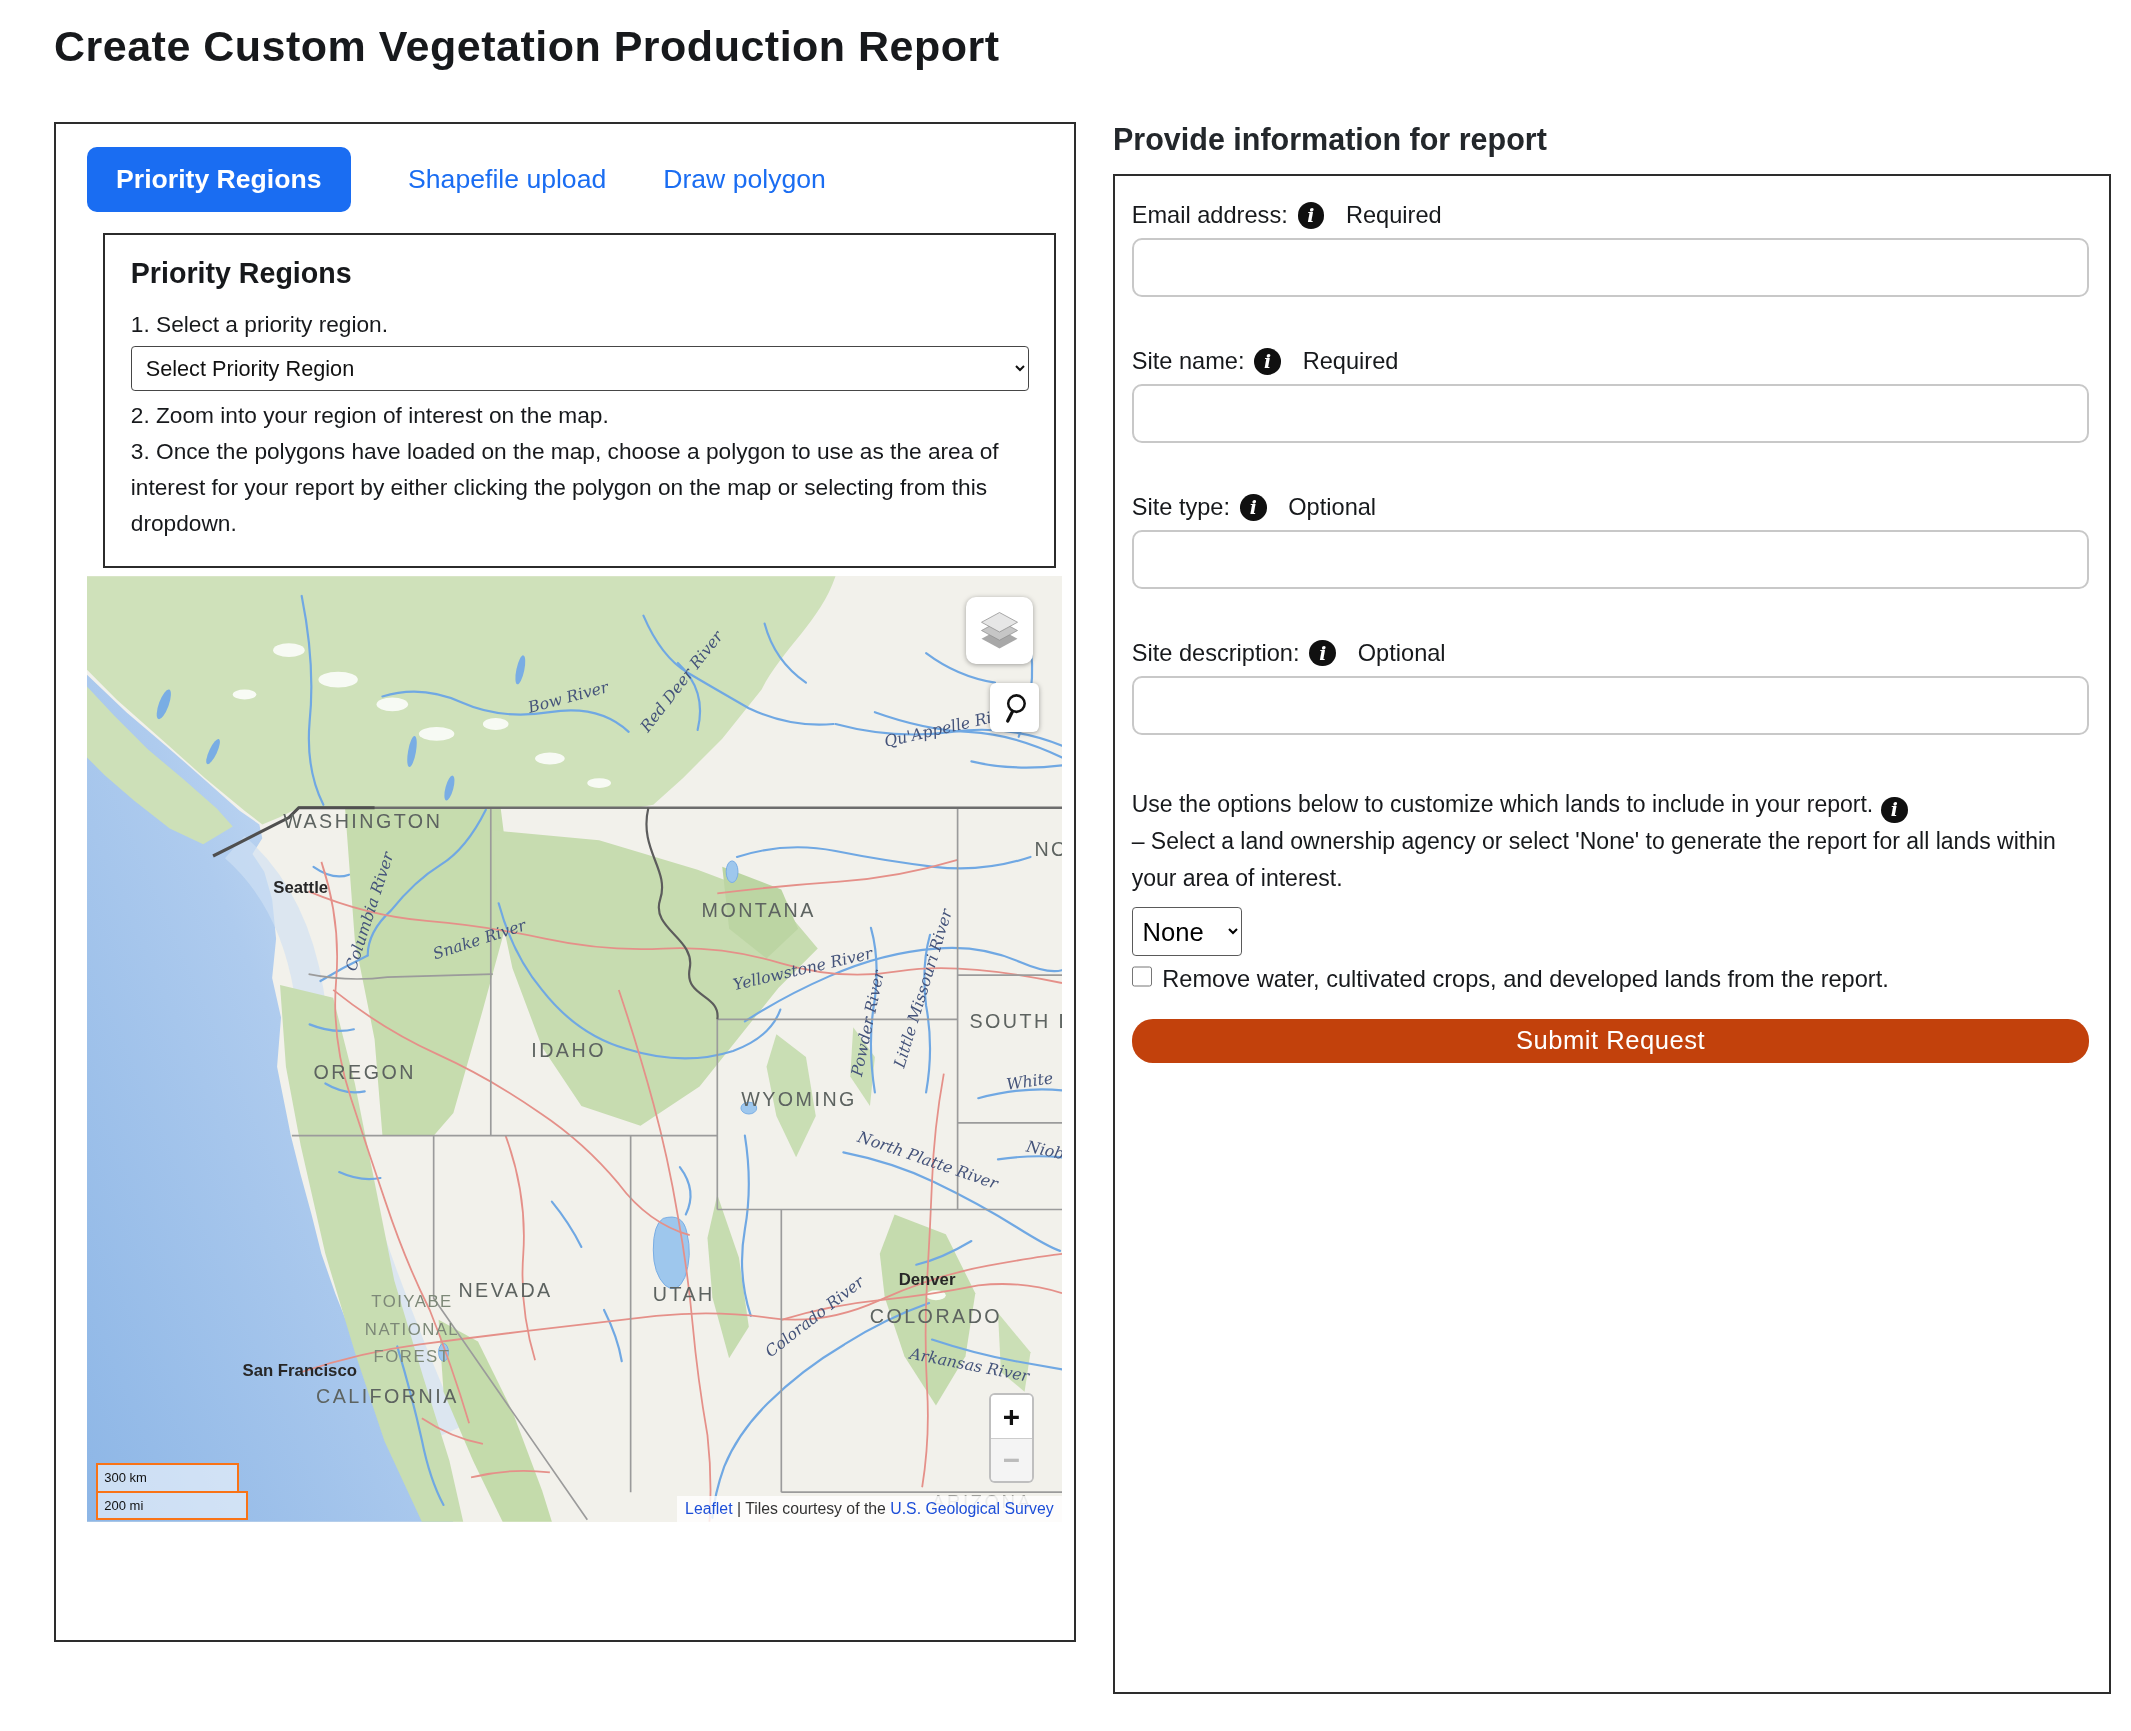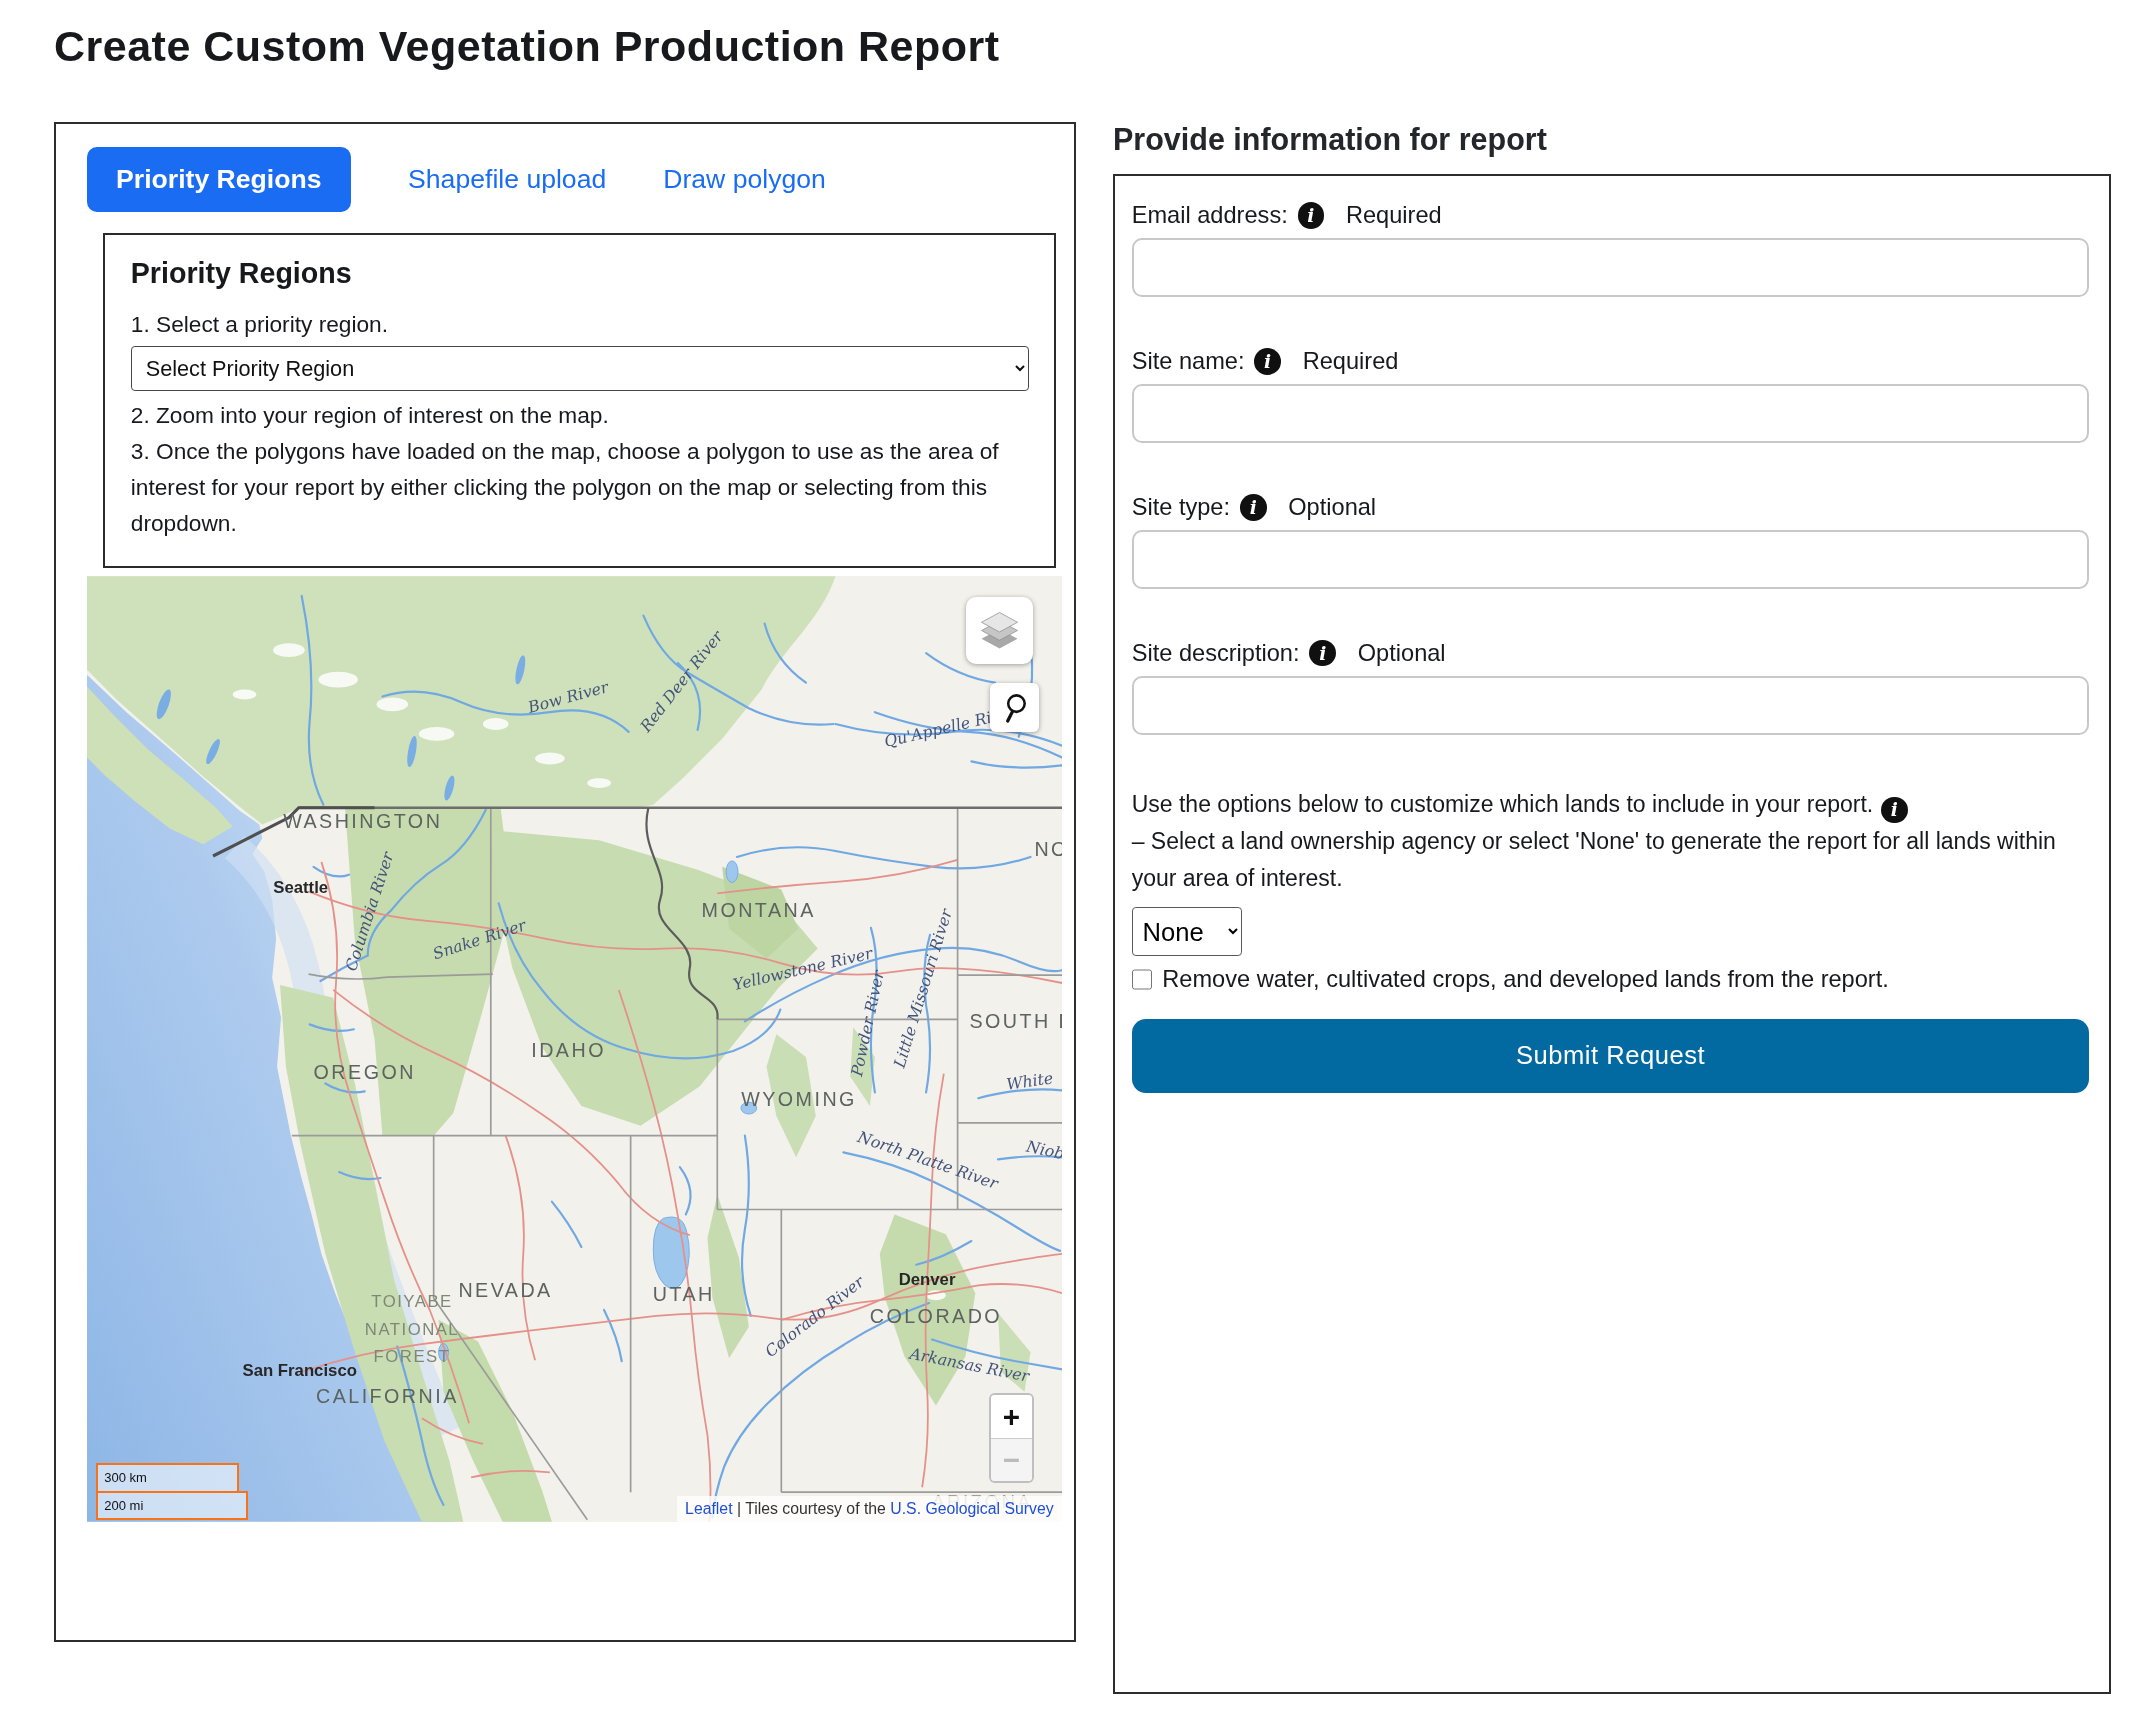--- a/index.html
+++ b/index.html
@@ -57,25 +57,25 @@
                display:inline-flex; align-items:center; justify-content:center;
                font-family:"DejaVu Serif", serif; font-style:italic; font-weight:700; font-size:18.7px;
                margin-left:9.9px; flex:none; }
   .req-text { font-size:23.6px; color:#17191c; margin-left:21.7px; }
   .text-input { width:100%; height:59px; border:2px solid #c8c8c8; border-radius:9.9px;
                 font-size:23.6px; padding:0 15.8px; font-family:"Liberation Sans", sans-serif; }
   .options-para { font-size:23px; line-height:37px; color:#17191c; margin-top:5.9px; }
   .options-para .info-icon { vertical-align:-4.9px; margin-left:7.9px; }
   .agency-select { width:110px; height:49px; font-size:25.6px; border:1px solid #5a5a5a; border-radius:3.9px;
                    margin-top:9.9px; font-family:"Liberation Sans", sans-serif; background:#fff; padding:0 5.9px; }
-  .checkbox-row { display:flex; align-items:center; margin-top:9.9px; }
+  .checkbox-row { display:flex; margin-top:9.9px; }
   .checkbox-row input { width:20.7px; height:20.7px; margin-right:9.9px; accent-color:#fff; }
   .checkbox-label { font-size:23.6px; color:#17191c; }
-  .submit-btn { width:100%; height:74px; margin-top:25.6px; background:#0369a1; color:#fff; border:none;
-                border-radius:14px; font-size:25.6px; font-family:"Liberation Sans", sans-serif;
+  .submit-btn { width:100%; height:44px; margin-top:25.6px; background:#c2410c; color:#fff; border:none;
+                border-radius:21px; font-size:25.6px; font-family:"Liberation Sans", sans-serif;
                 font-weight:500; cursor:pointer; letter-spacing:0.5px; }
 
   
   .state-lbl { font-family:"Liberation Sans", sans-serif; font-size:20px; letter-spacing:2.5px;
                fill:#5d6360; }
   .forest-lbl { font-family:"Liberation Sans", sans-serif; font-size:17px; letter-spacing:1.5px; fill:#7d8878; }
   .city-lbl { font-family:"Liberation Sans", sans-serif; font-size:17px; font-weight:700; fill:#272727; }
   .river-lbl { font-family:"DejaVu Serif", serif; font-style:italic; font-size:16px; fill:#44537a; }
   .ghost-lbl { font-family:"Liberation Sans", sans-serif; font-size:19px; letter-spacing:2.5px; fill:#a0a09b; }
 </style>

